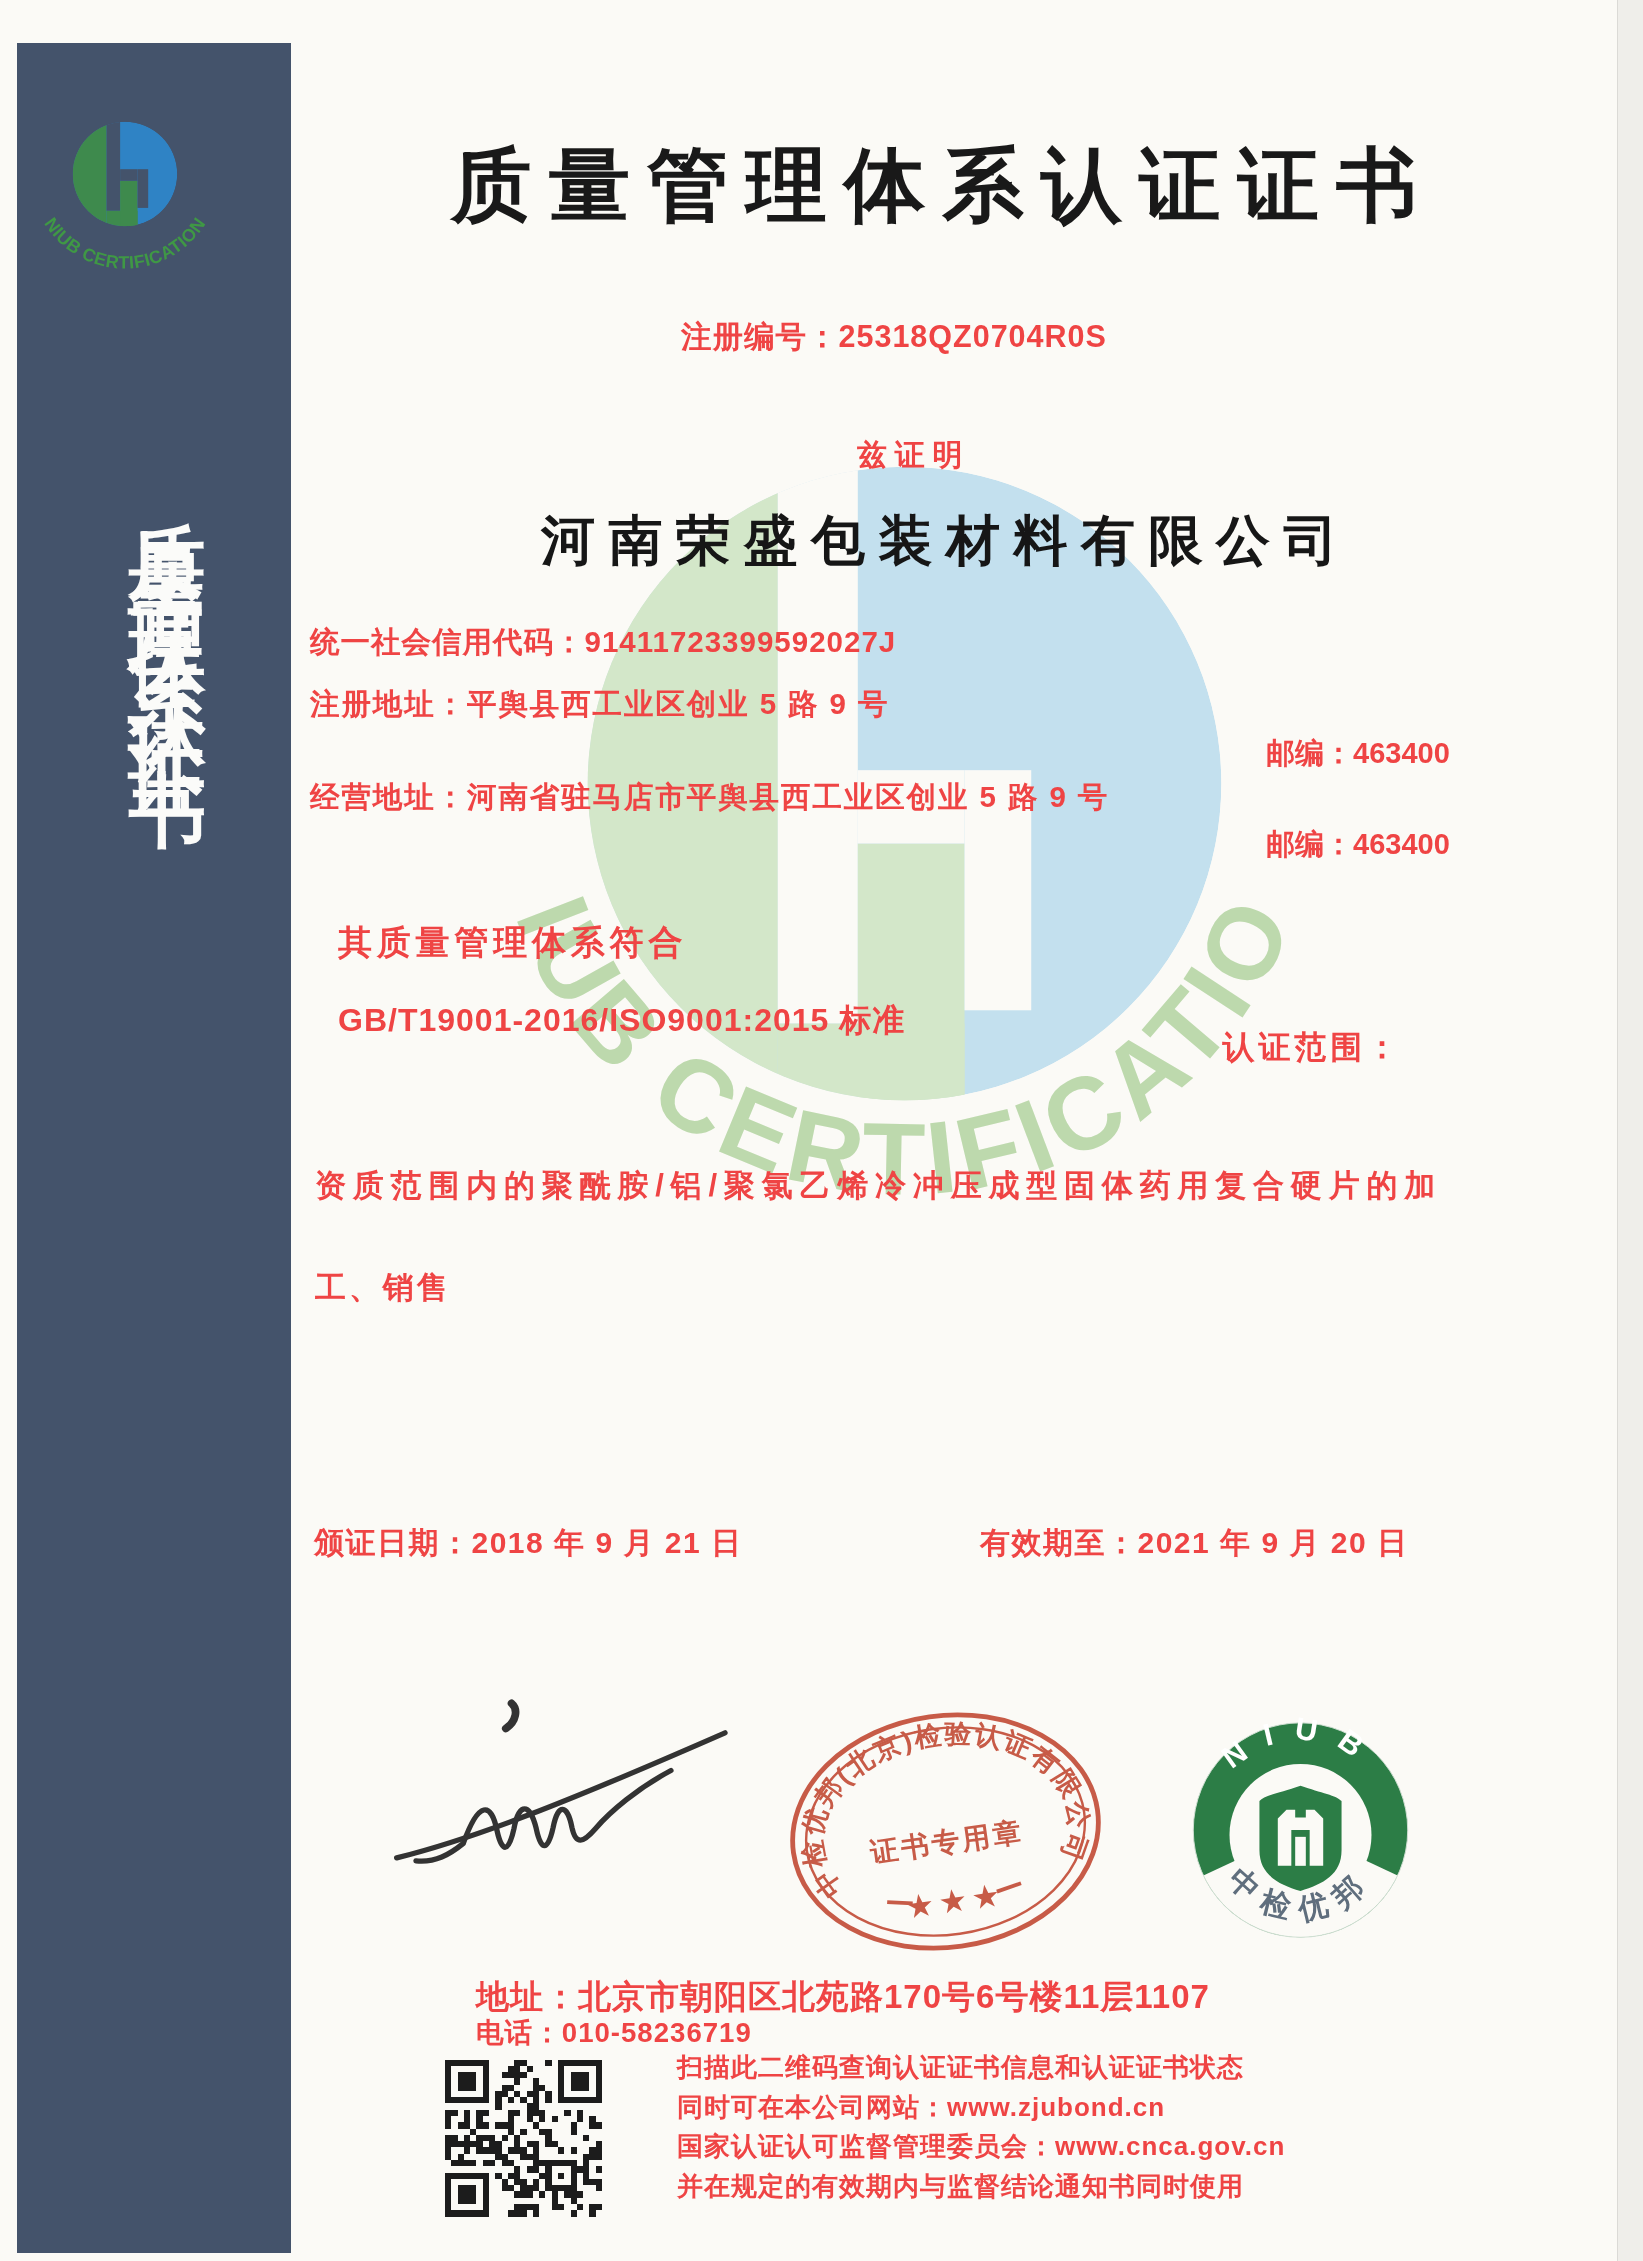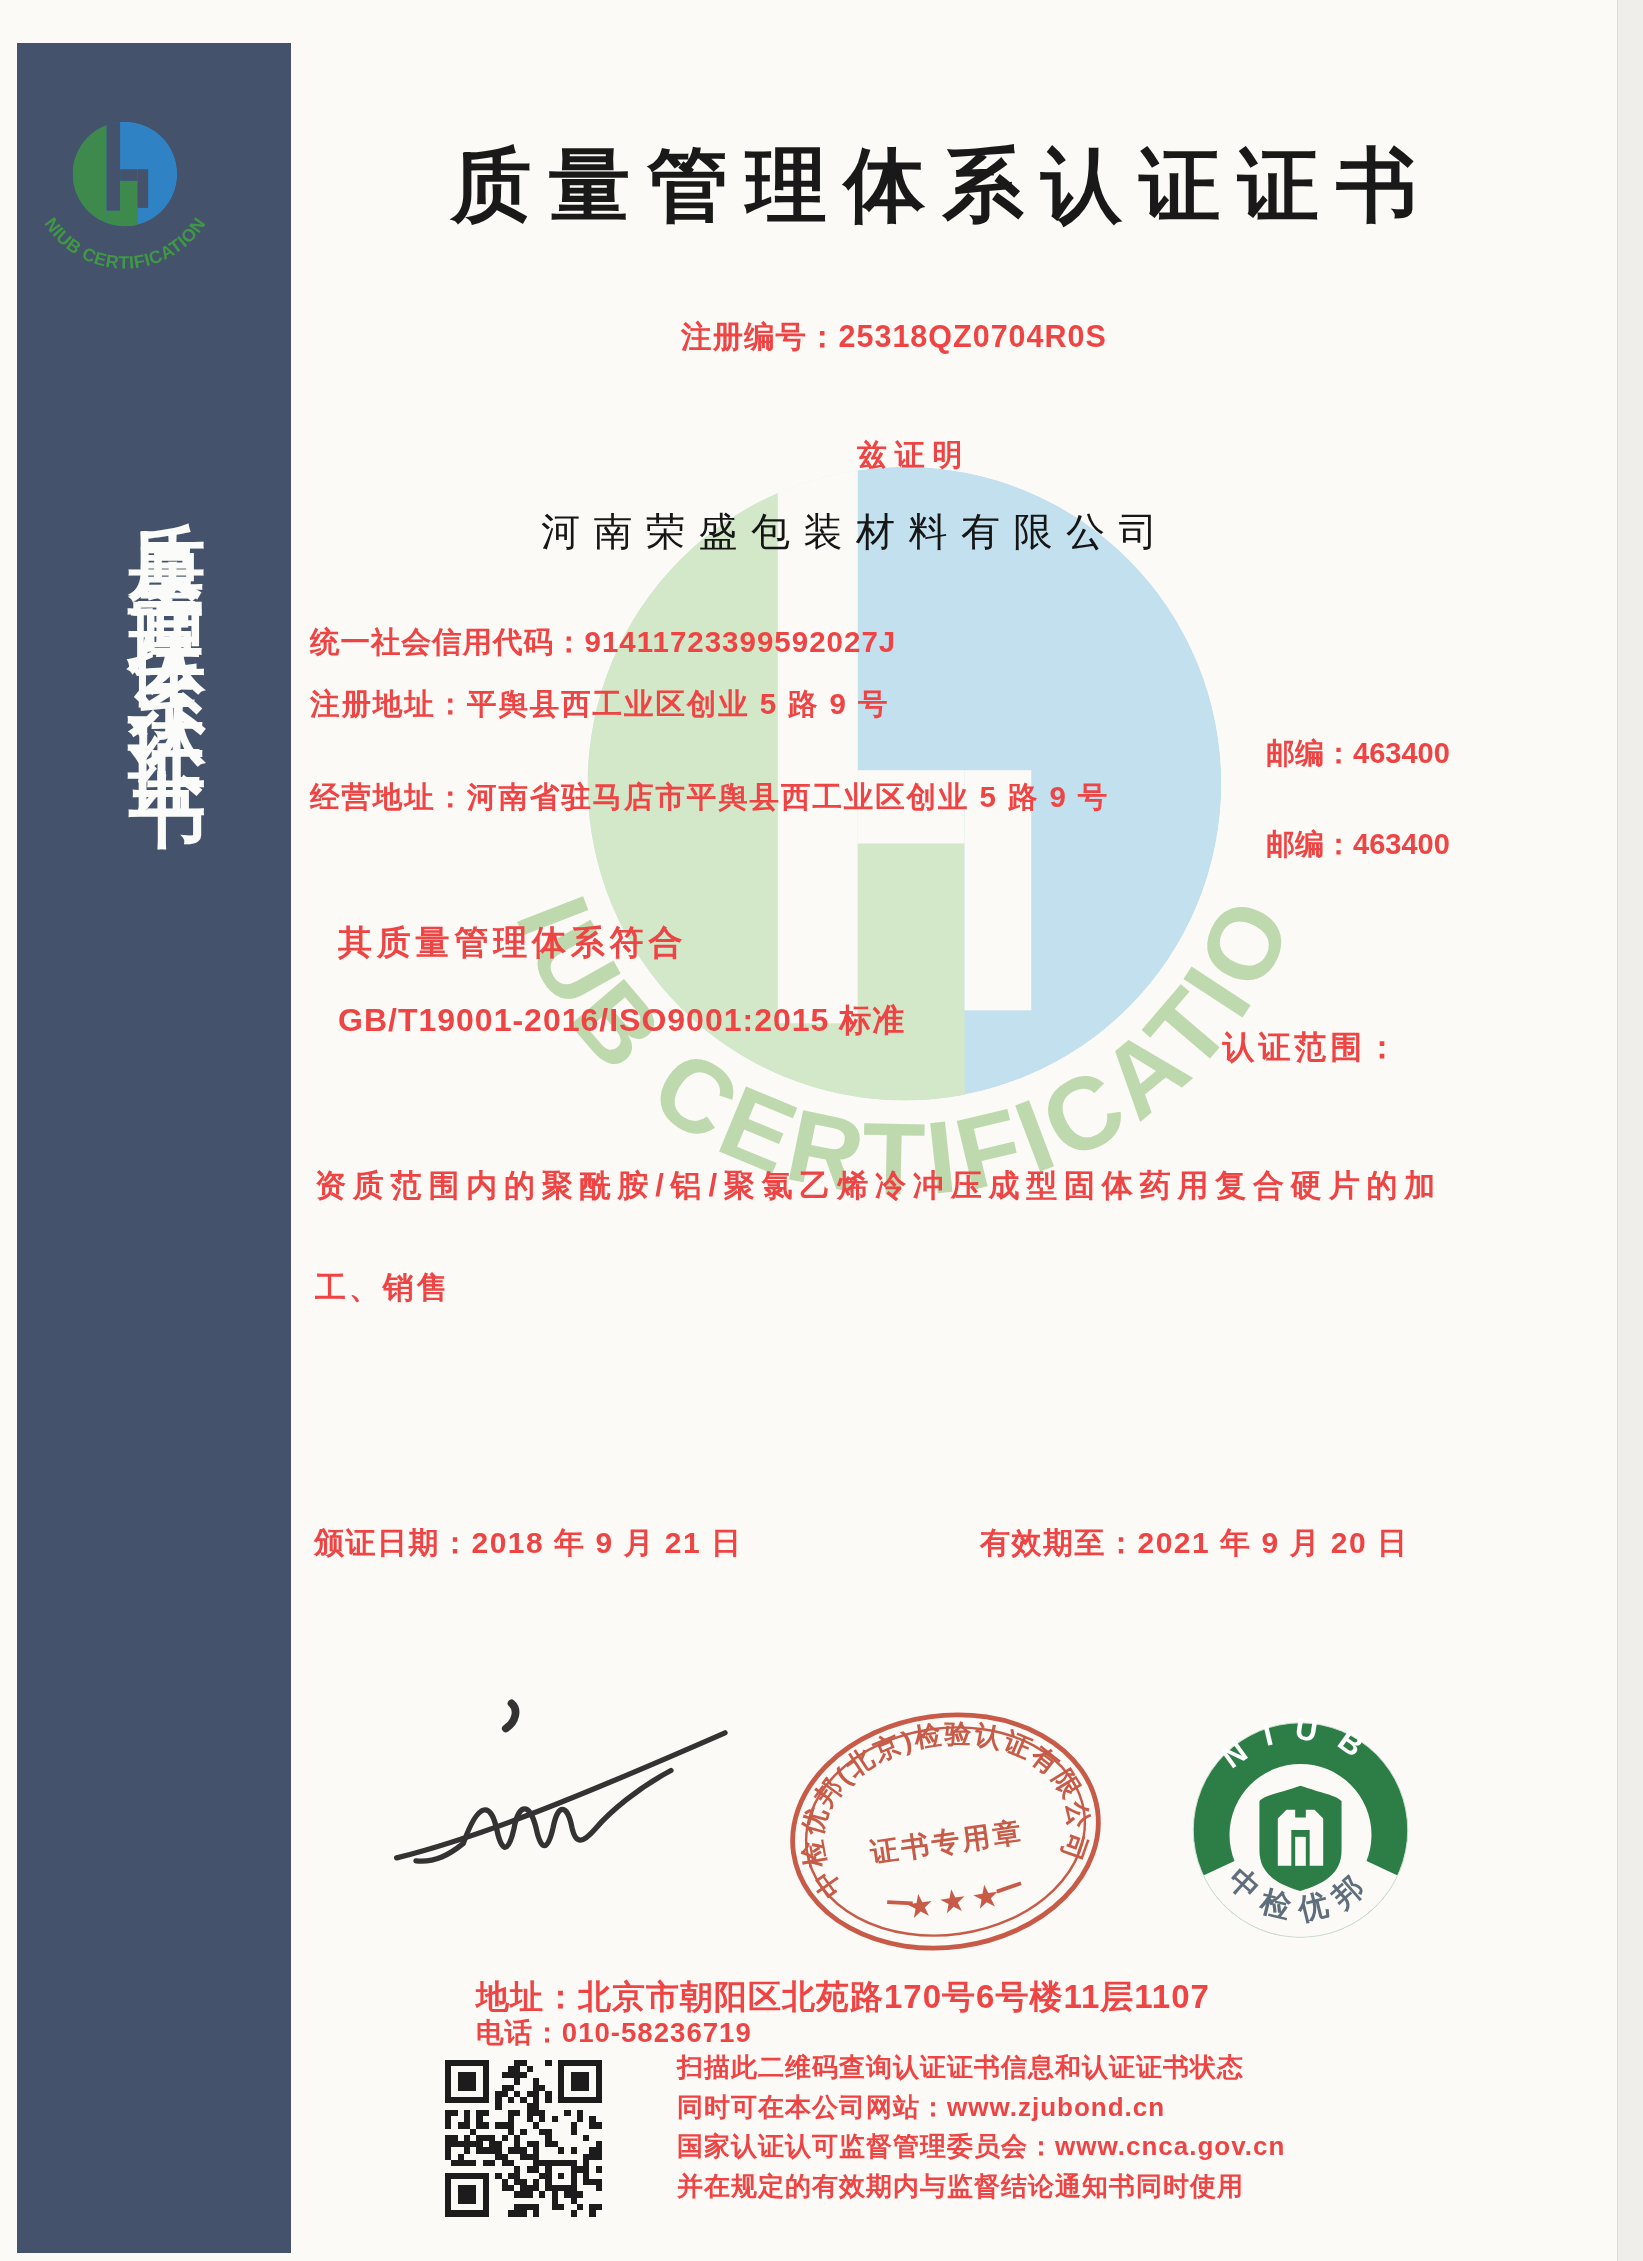--- a/index.html
+++ b/index.html
@@ -20,21 +20,21 @@
   .scan-edge{position:absolute;right:0;top:0;width:26px;height:100%;background:#efeeea;border-left:1px solid #dbdad6;}
 
   
   .wm{position:absolute;pointer-events:none;}
 
   
   .t{position:absolute;color:#ef4444;white-space:nowrap;}
   .doc-title{top:132px;left:338px;width:1209px;text-align:center;font-size:81px;font-weight:900;letter-spacing:17.4px;color:#191919;}
   .reg-line{top:317px;left:681px;font-size:30.5px;font-weight:700;letter-spacing:1px;}
   .certify{top:435px;left:857px;font-size:30px;font-weight:700;letter-spacing:7.7px;}
-  .company{top:505px;left:541px;font-size:39px;font-weight:400;letter-spacing:13.5px;color:#161616;}
+  .company{top:505px;left:541px;font-size:54px;font-weight:700;letter-spacing:13.5px;color:#161616;}
   .credit{top:623px;left:310px;font-size:29.5px;font-weight:700;letter-spacing:1px;}
   .regaddr{top:685px;left:310px;font-size:29.5px;font-weight:700;letter-spacing:1.9px;}
   .post1{top:734px;left:1266px;font-size:29px;font-weight:700;}
   .bizaddr{top:778px;left:310px;font-size:29.5px;font-weight:700;letter-spacing:1.9px;}
   .post2{top:825px;left:1266px;font-size:29px;font-weight:700;}
   .conform{top:920px;left:338px;width:1064px;font-size:34px;font-weight:700;letter-spacing:4.8px;}
   .standard{top:971px;left:338px;width:1064px;font-size:32px;font-weight:700;letter-spacing:1px;margin-top:28px;}
   .scopelabel{top:1026px;left:338px;width:1064px;text-align:right;font-size:32px;font-weight:700;letter-spacing:3.9px;}
   .scope1{top:1165px;left:315px;font-size:31px;font-weight:600;letter-spacing:6.8px;}
   .scope2{top:1267px;left:315px;font-size:31px;font-weight:600;letter-spacing:2.9px;}

